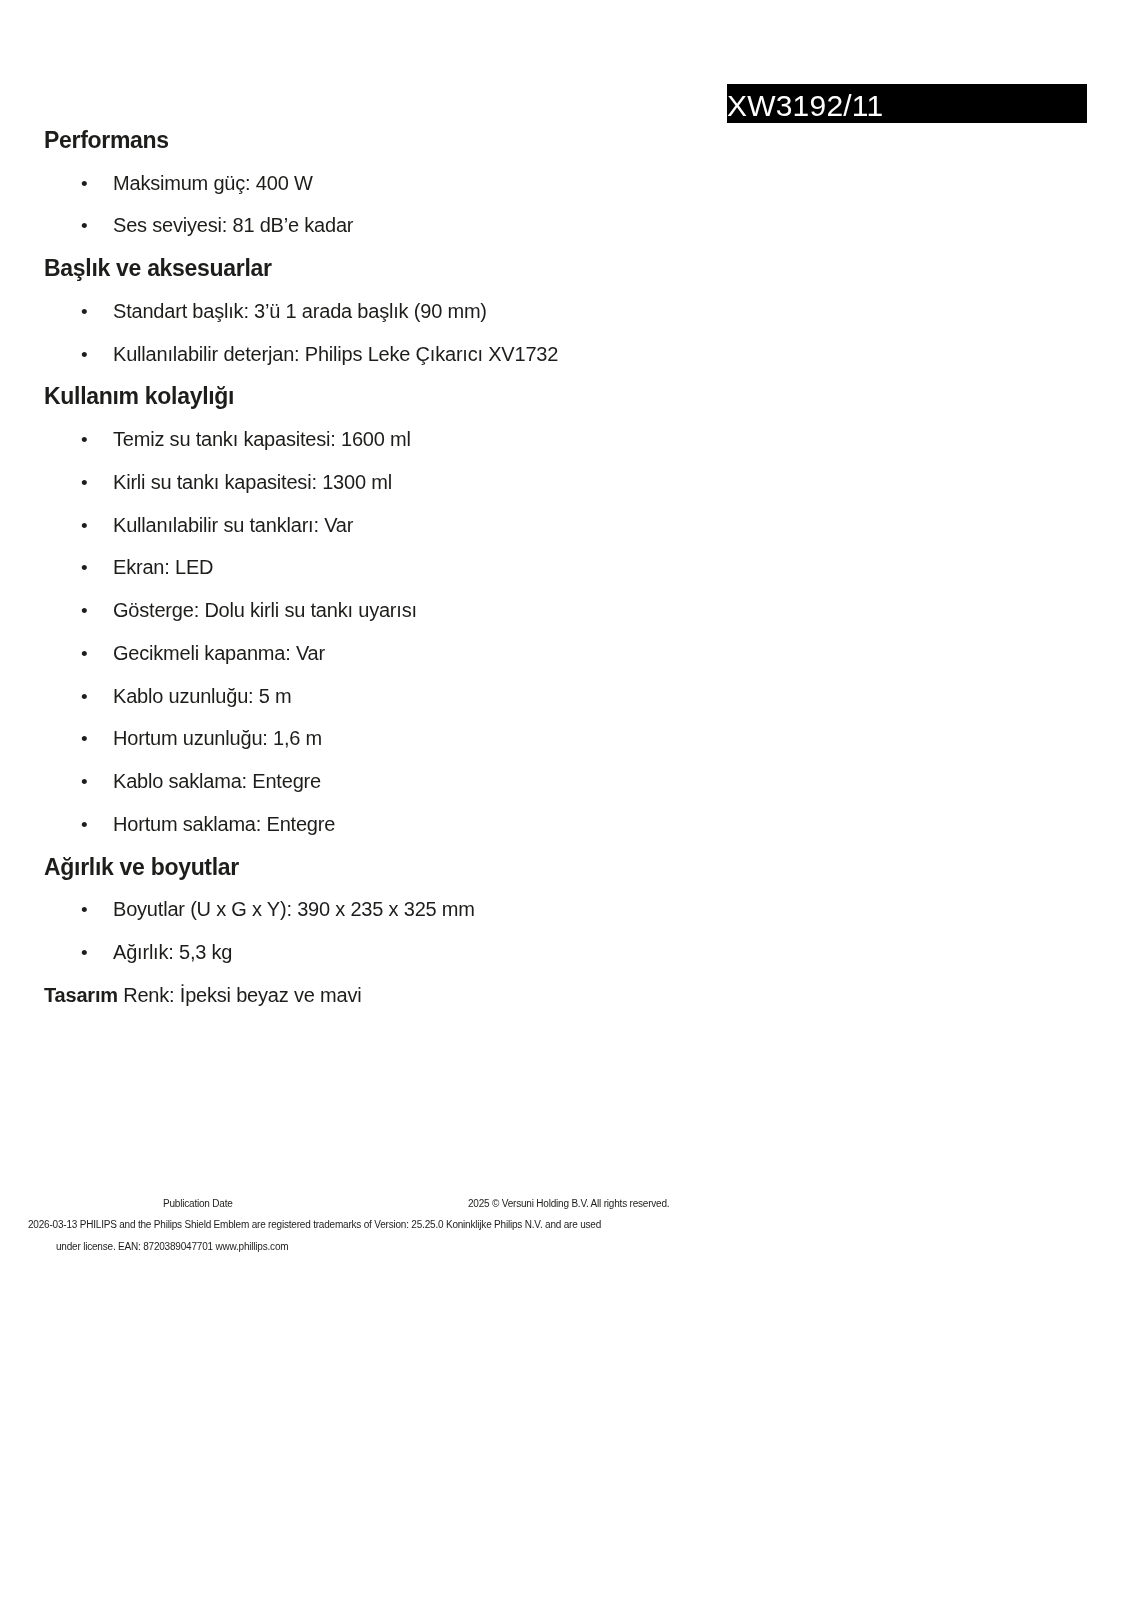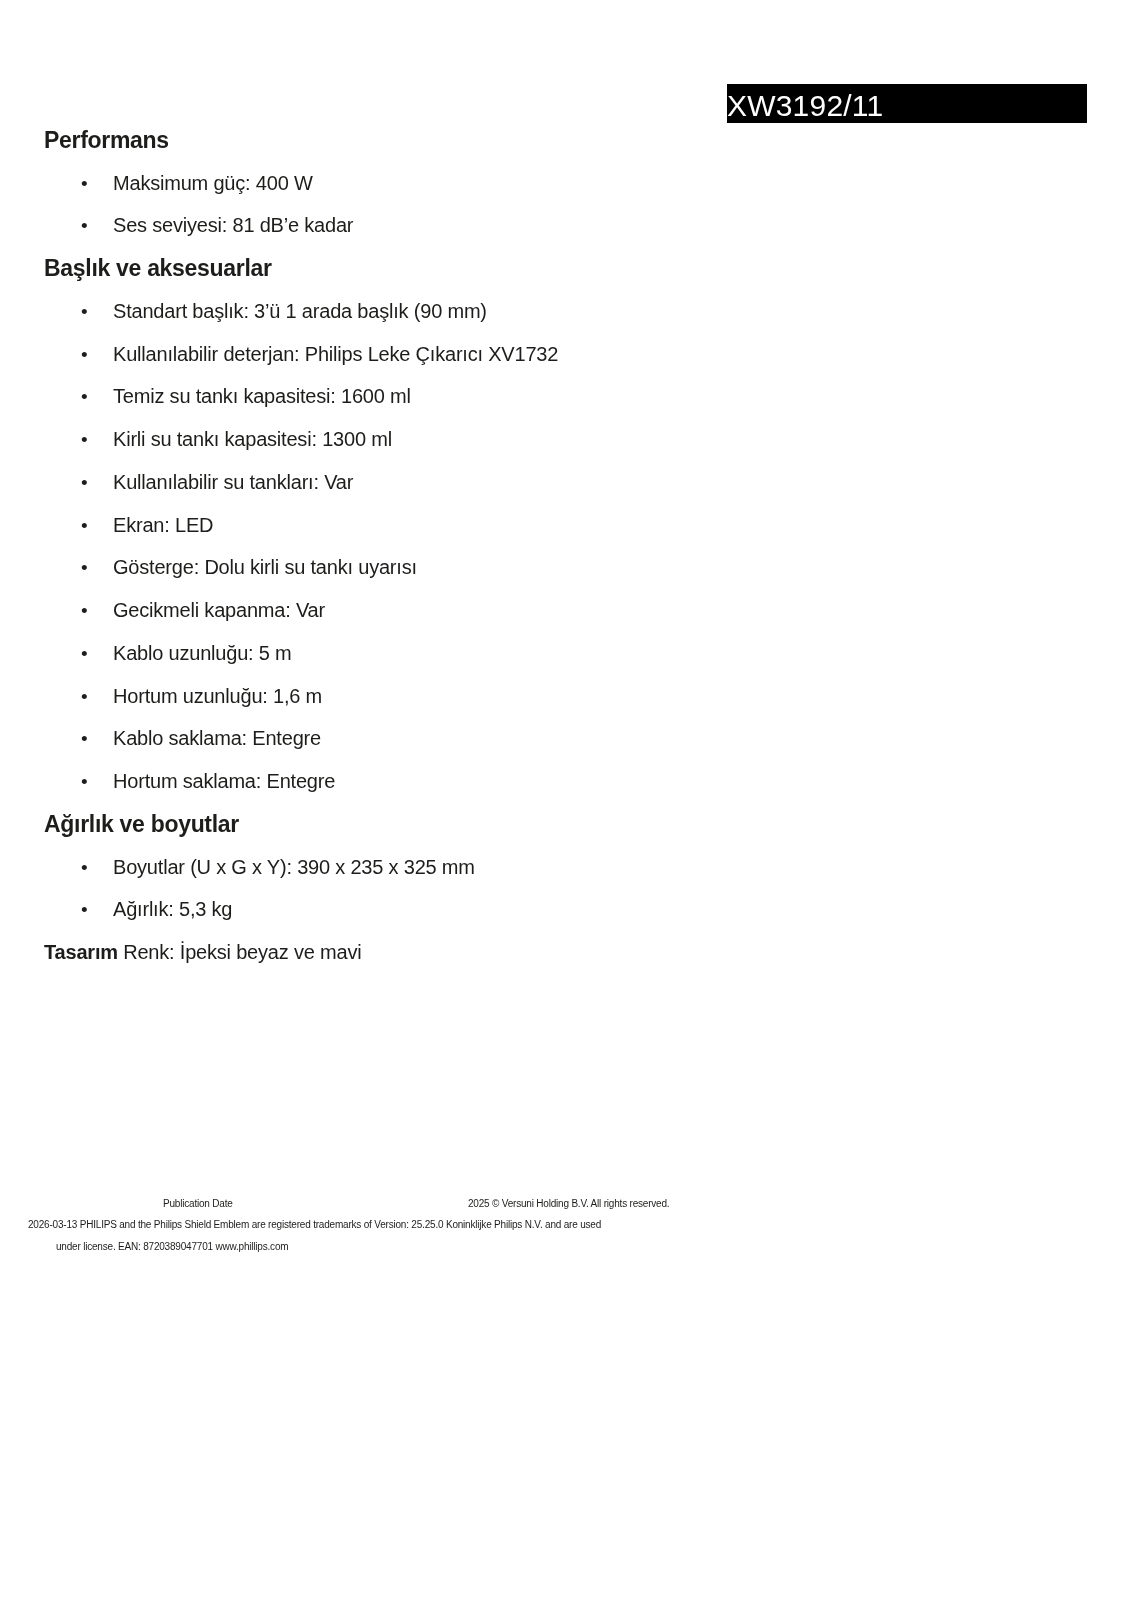--- a/index.html
+++ b/index.html
@@ -100,20 +100,21 @@
     <div class="line heading">Başlık ve aksesuarlar</div>
     <div class="line bullet">
       <span class="dot">•</span>
       <span class="txt">Standart başlık: 3’ü 1 arada başlık (90 mm)</span>
     </div>
     <div class="line bullet">
       <span class="dot">•</span>
       <span class="txt">Kullanılabilir deterjan: Philips Leke Çıkarıcı XV1732</span>
     </div>
 
+    <div class="line heading">Kullanım kolaylığı</div>
     <div class="line bullet">
       <span class="dot">•</span>
       <span class="txt">Temiz su tankı kapasitesi: 1600 ml</span>
     </div>
     <div class="line bullet">
       <span class="dot">•</span>
       <span class="txt">Kirli su tankı kapasitesi: 1300 ml</span>
     </div>
     <div class="line bullet">
       <span class="dot">•</span>

